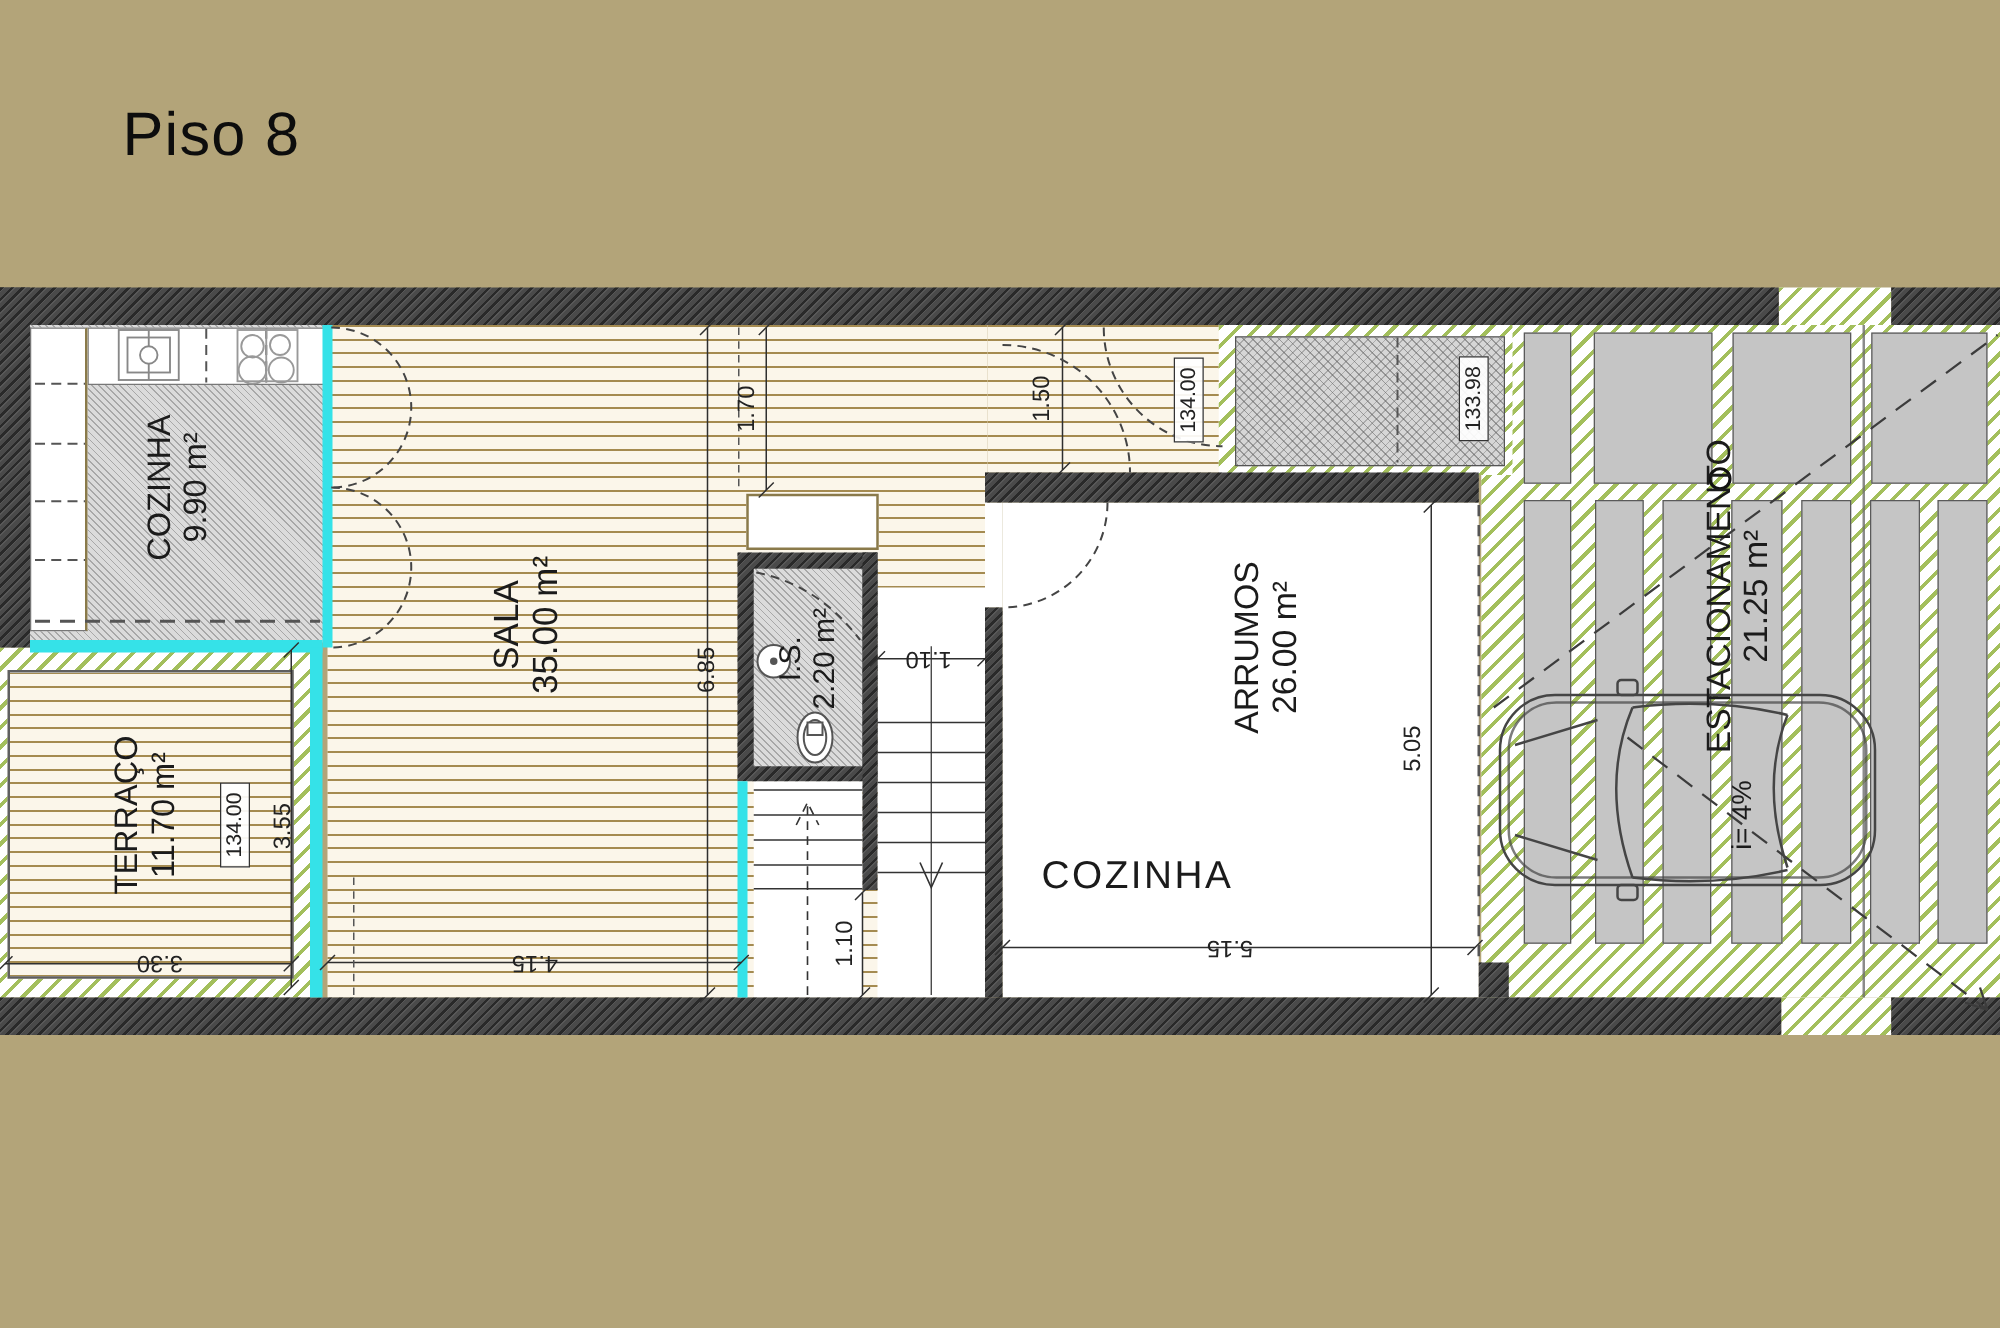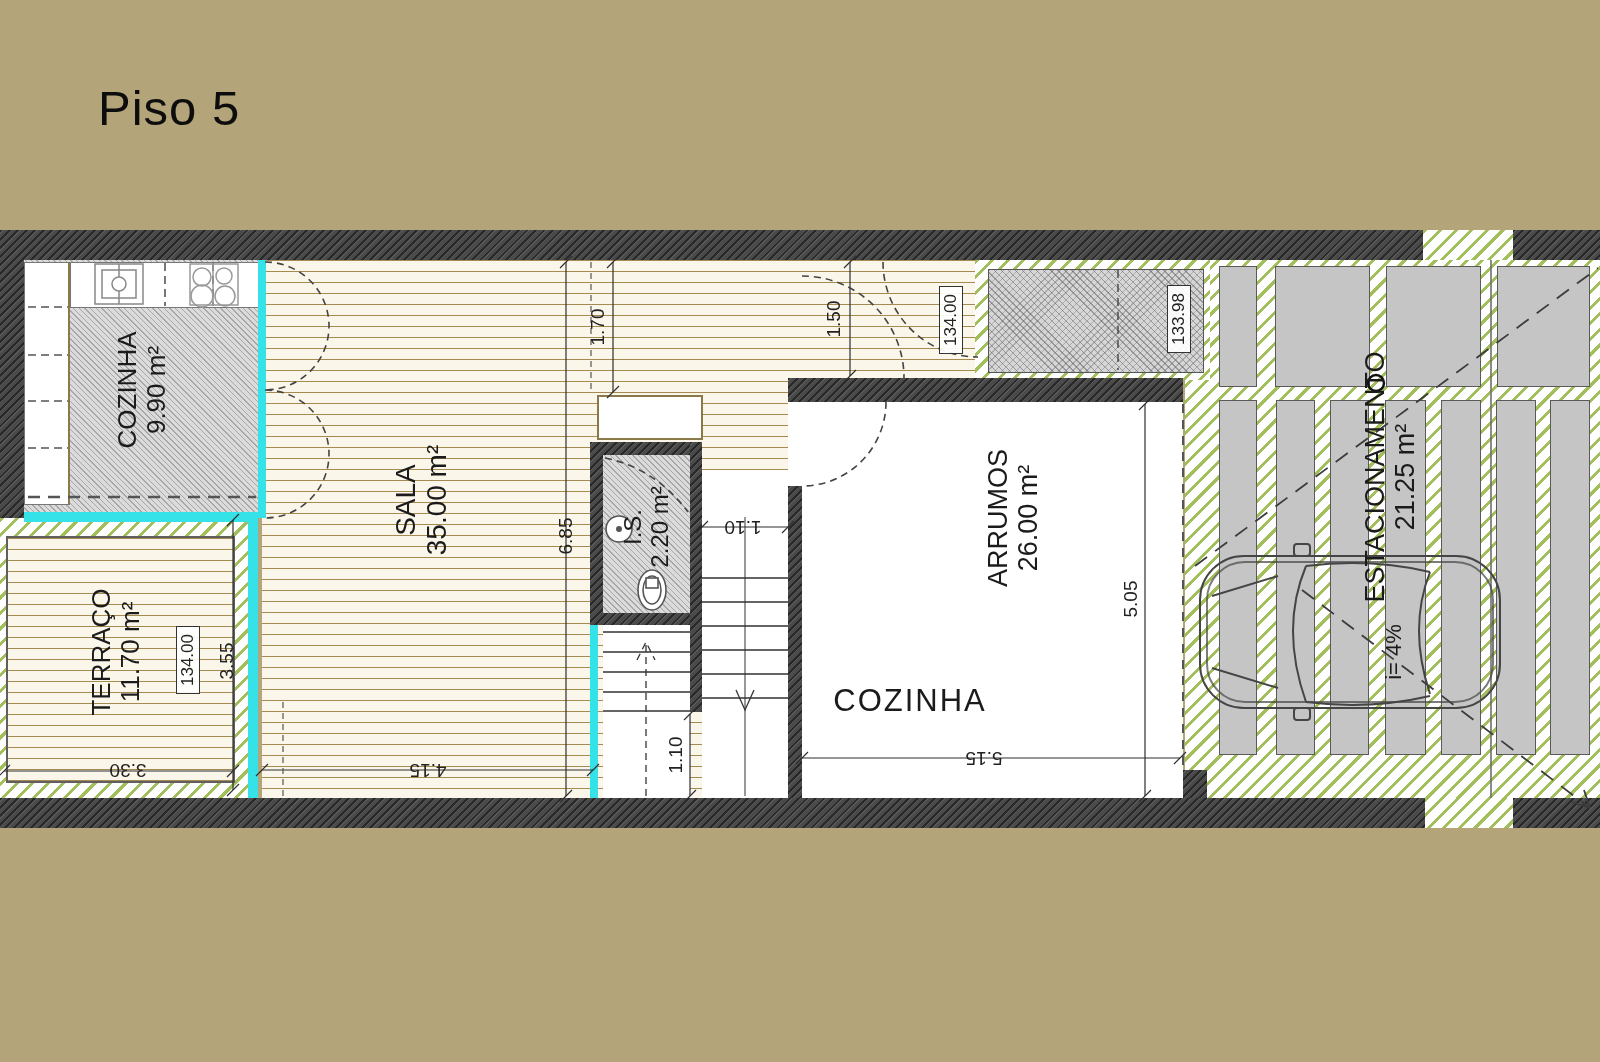--- a/index.html
+++ b/index.html
@@ -224,13 +224,13 @@
   <div class="lbl dim z50" style="left:676px;top:755px;">1.10</div>
   <div class="lbl dim r180 z50" style="left:984px;top:758px;">5.15</div>
   <div class="lbl dim z50" style="left:1131px;top:599px;">5.05</div>
 
   <div class="level z50" style="left:951px;top:320px;">134.00</div>
   <div class="level z50" style="left:188px;top:660px;">134.00</div>
   <div class="level z50" style="left:1179px;top:319px;">133.98</div>
 
 </div>
 
-<div id="title">Piso 5</div>
+<div id="title">Piso 8</div>
 
 </body></html>

